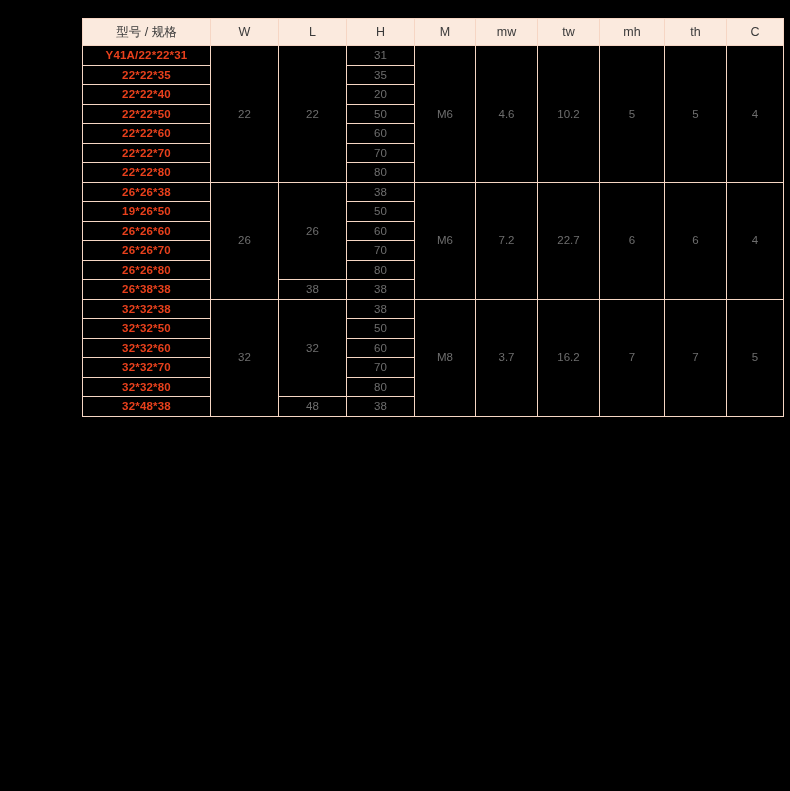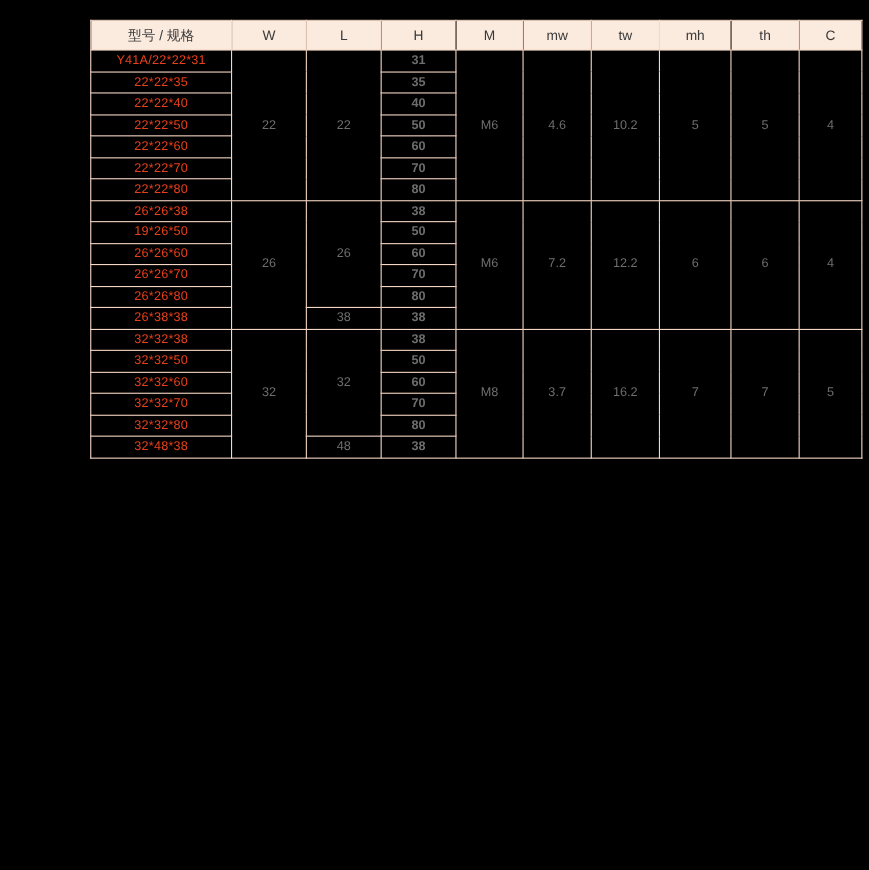--- a/index.html
+++ b/index.html
@@ -44,28 +44,28 @@
     font-weight: normal;
     height: 26px;
     line-height: 26px;
     font-size: 12.5px;
   }
   table.spec-table thead th.model-head {
     font-size: 12.5px;
   }
   td.model-cell {
     color: #e8401c;
-    font-weight: normal;
+    font-weight: bold;
     font-size: 11.5px;
     letter-spacing: 0.2px;
     margin-left: 32px;
   }
   td.val-cell {
     color: #6e6e6e;
-    font-weight: bold;
+    font-weight: normal;
     font-size: 11.5px;
   }
   td.span-cell {
     color: #6e6e6e;
     font-weight: normal;
     font-size: 11.5px;
   }
   
   col.c-model { width: 128px; }
   col.c-w     { width: 68px; }
@@ -121,21 +121,21 @@
           <td class="span-cell" rowspan="7">5</td>
           <td class="span-cell" rowspan="7">5</td>
           <td class="span-cell" rowspan="7">4</td>
         </tr>
         <tr>
           <td class="model-cell">22*22*35</td>
           <td class="val-cell">35</td>
         </tr>
         <tr>
           <td class="model-cell">22*22*40</td>
-          <td class="val-cell">40</td>
+          <td class="val-cell">20</td>
         </tr>
         <tr>
           <td class="model-cell">22*22*50</td>
           <td class="val-cell">50</td>
         </tr>
         <tr>
           <td class="model-cell">22*22*60</td>
           <td class="val-cell">60</td>
         </tr>
         <tr>
@@ -146,21 +146,21 @@
           <td class="model-cell">22*22*80</td>
           <td class="val-cell">80</td>
         </tr>
         <tr>
           <td class="model-cell">26*26*38</td>
           <td class="span-cell" rowspan="6">26</td>
           <td class="span-cell" rowspan="5">26</td>
           <td class="val-cell">38</td>
           <td class="span-cell" rowspan="6">M6</td>
           <td class="span-cell" rowspan="6">7.2</td>
-          <td class="span-cell" rowspan="6">12.2</td>
+          <td class="span-cell" rowspan="6">22.7</td>
           <td class="span-cell" rowspan="6">6</td>
           <td class="span-cell" rowspan="6">6</td>
           <td class="span-cell" rowspan="6">4</td>
         </tr>
         <tr>
           <td class="model-cell">19*26*50</td>
           <td class="val-cell">50</td>
         </tr>
         <tr>
           <td class="model-cell">26*26*60</td>

